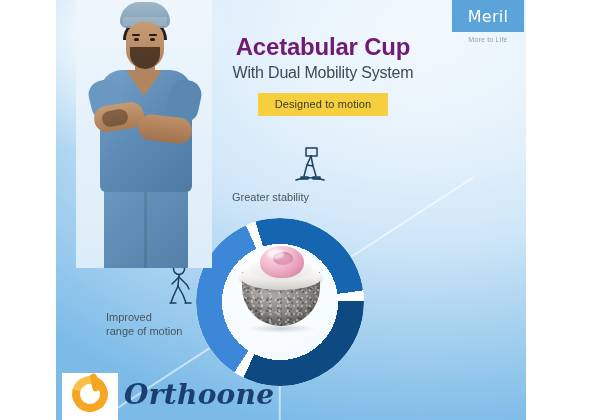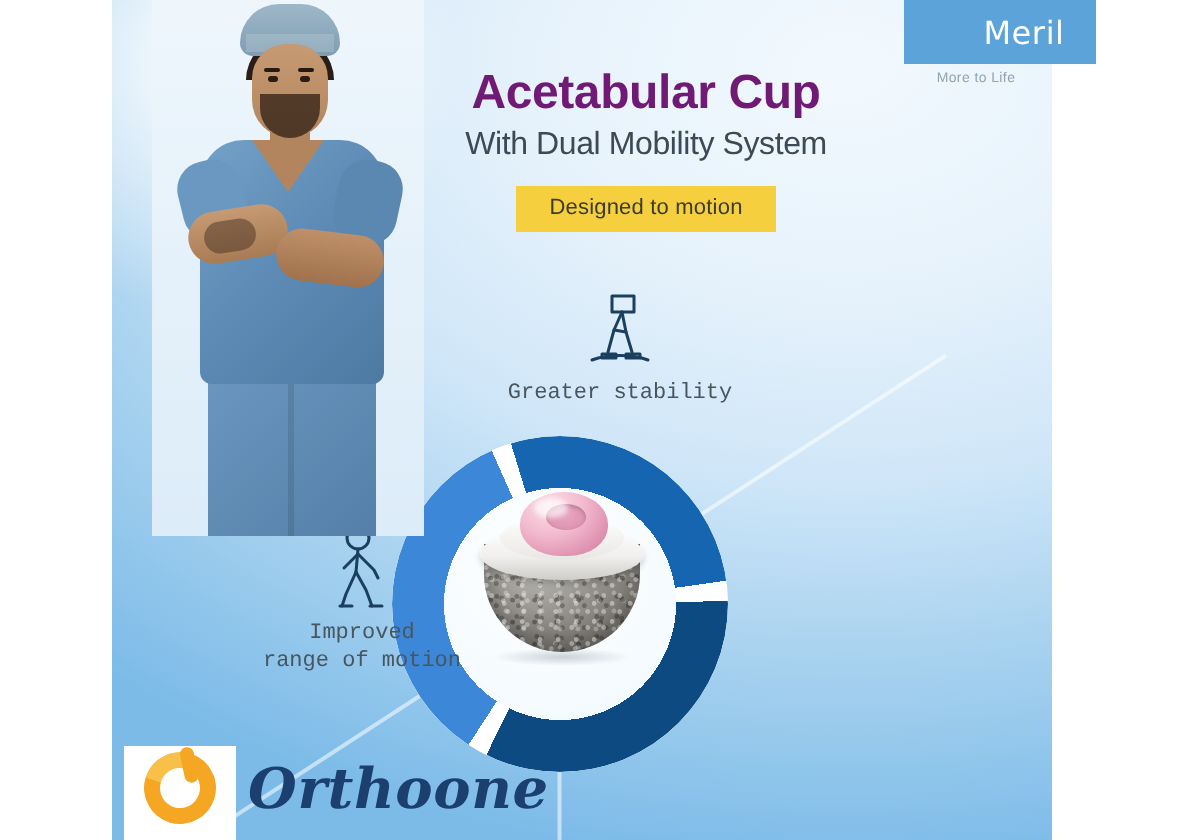--- a/index.html
+++ b/index.html
@@ -28,21 +28,21 @@
     position:absolute;left:0;top:0;width:56px;height:420px;background:#fff;z-index:40;
   }
   .margin-right{
     position:absolute;left:526px;top:0;width:74px;height:420px;background:#fff;z-index:40;
   }
 
   
   .meril-wrap{position:absolute;left:452px;top:0;width:72px;z-index:45;text-align:center;}
   .meril-box{
     width:72px;height:32px;background:#5ba3d9;
-    display:flex;align-items:center;justify-content:center;padding-left:24px;
+    display:flex;align-items:center;justify-content:center;
   }
   .meril-box span{
     color:#ffffff;font-size:16px;letter-spacing:.3px;font-weight:400;
     font-family:"DejaVu Sans", sans-serif;
   }
   .meril-tag{
     font-size:7px;color:#8fa3b3;margin-top:4px;letter-spacing:.2px;
   }
 
   
@@ -182,21 +182,21 @@
     position:absolute;left:33px;top:12px;width:20px;height:13px;border-radius:50%;
     background:radial-gradient(ellipse at 50% 40%, #e9a6c0 0%, #d98cab 100%);
     box-shadow:inset 0 1px 2px rgba(0,0,0,.18);
   }
   .imp-shadow{
     position:absolute;left:6px;top:84px;width:70px;height:9px;border-radius:50%;
     background:radial-gradient(ellipse,rgba(40,60,80,.22),rgba(40,60,80,0) 70%);
   }
 
   
-  .feat{position:absolute;z-index:25;text-align:center;color:#47565f;font-size:11px;line-height:1.25;font-family:Liberation Mono, monospace;}
+  .feat{position:absolute;z-index:25;text-align:left;color:#47565f;font-size:11px;line-height:1.25;}
   .feat .ic{display:block;margin:0 auto 5px auto;}
   .feat-top{left:232px;top:146px;width:156px;}
   .feat-left{left:106px;top:262px;width:150px;}
   .feat-right{left:374px;top:266px;width:142px;}
 
   
   .ortho{
     position:absolute;left:62px;top:373px;width:230px;height:42px;z-index:46;
     display:flex;align-items:center;
   }

